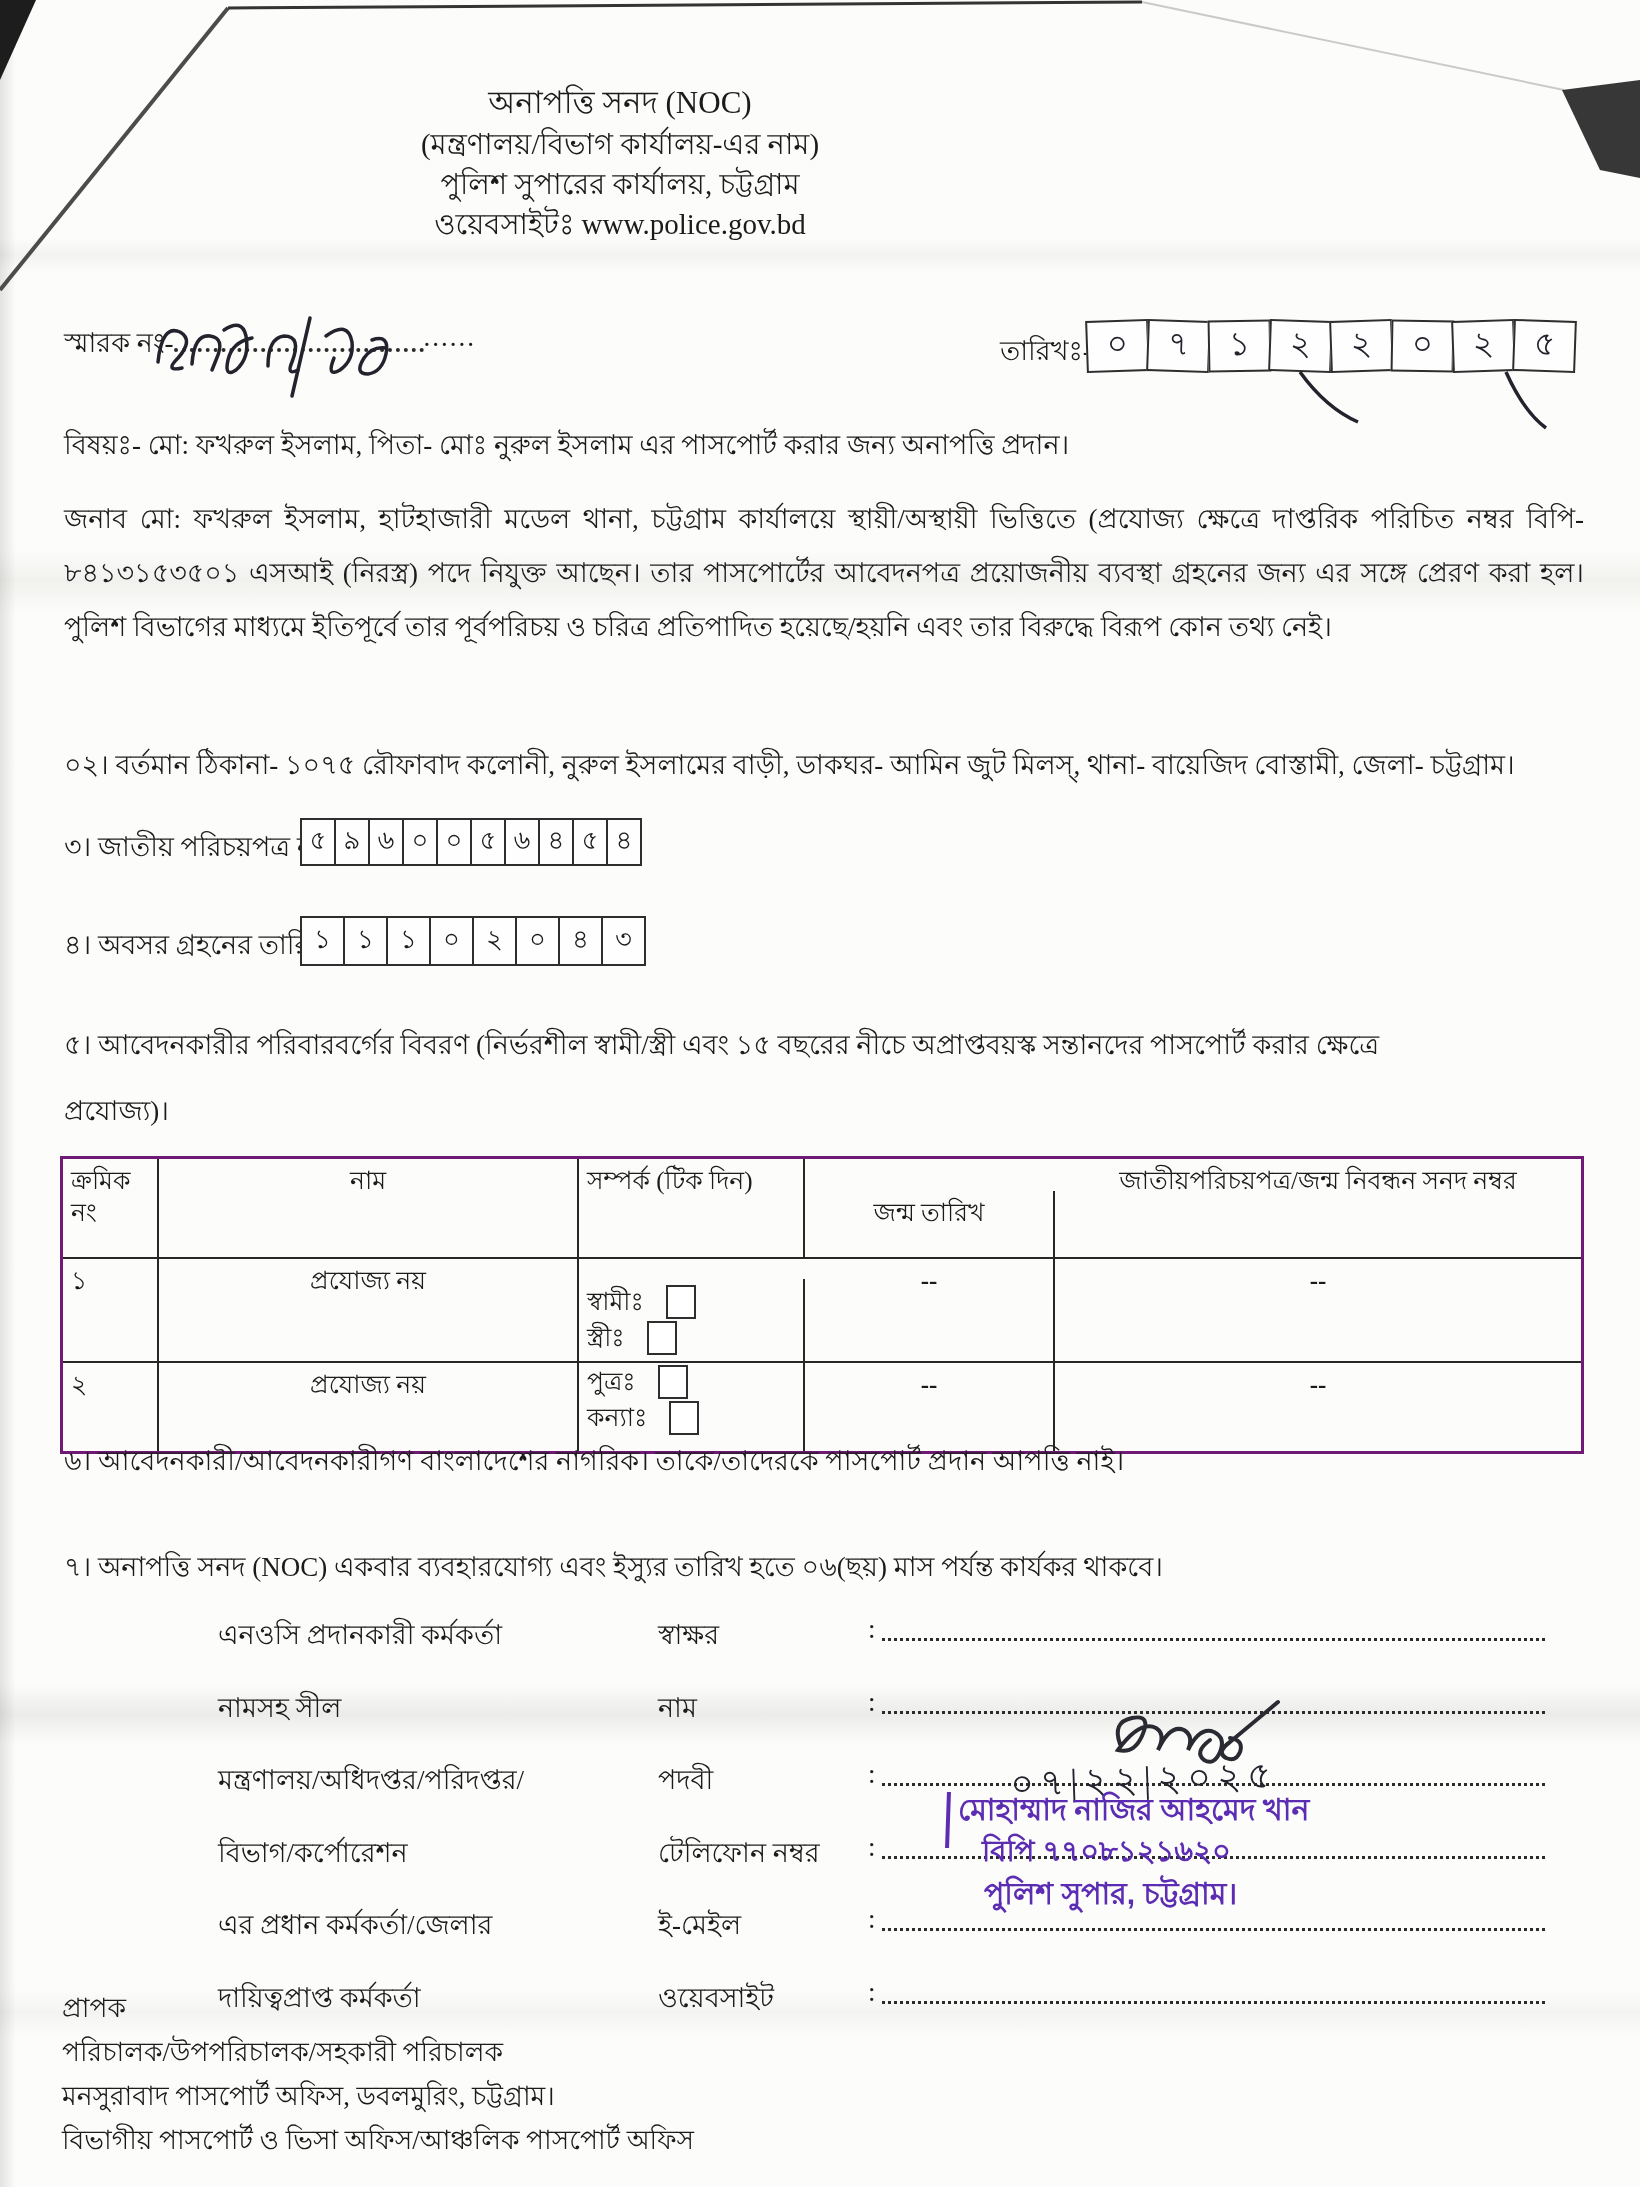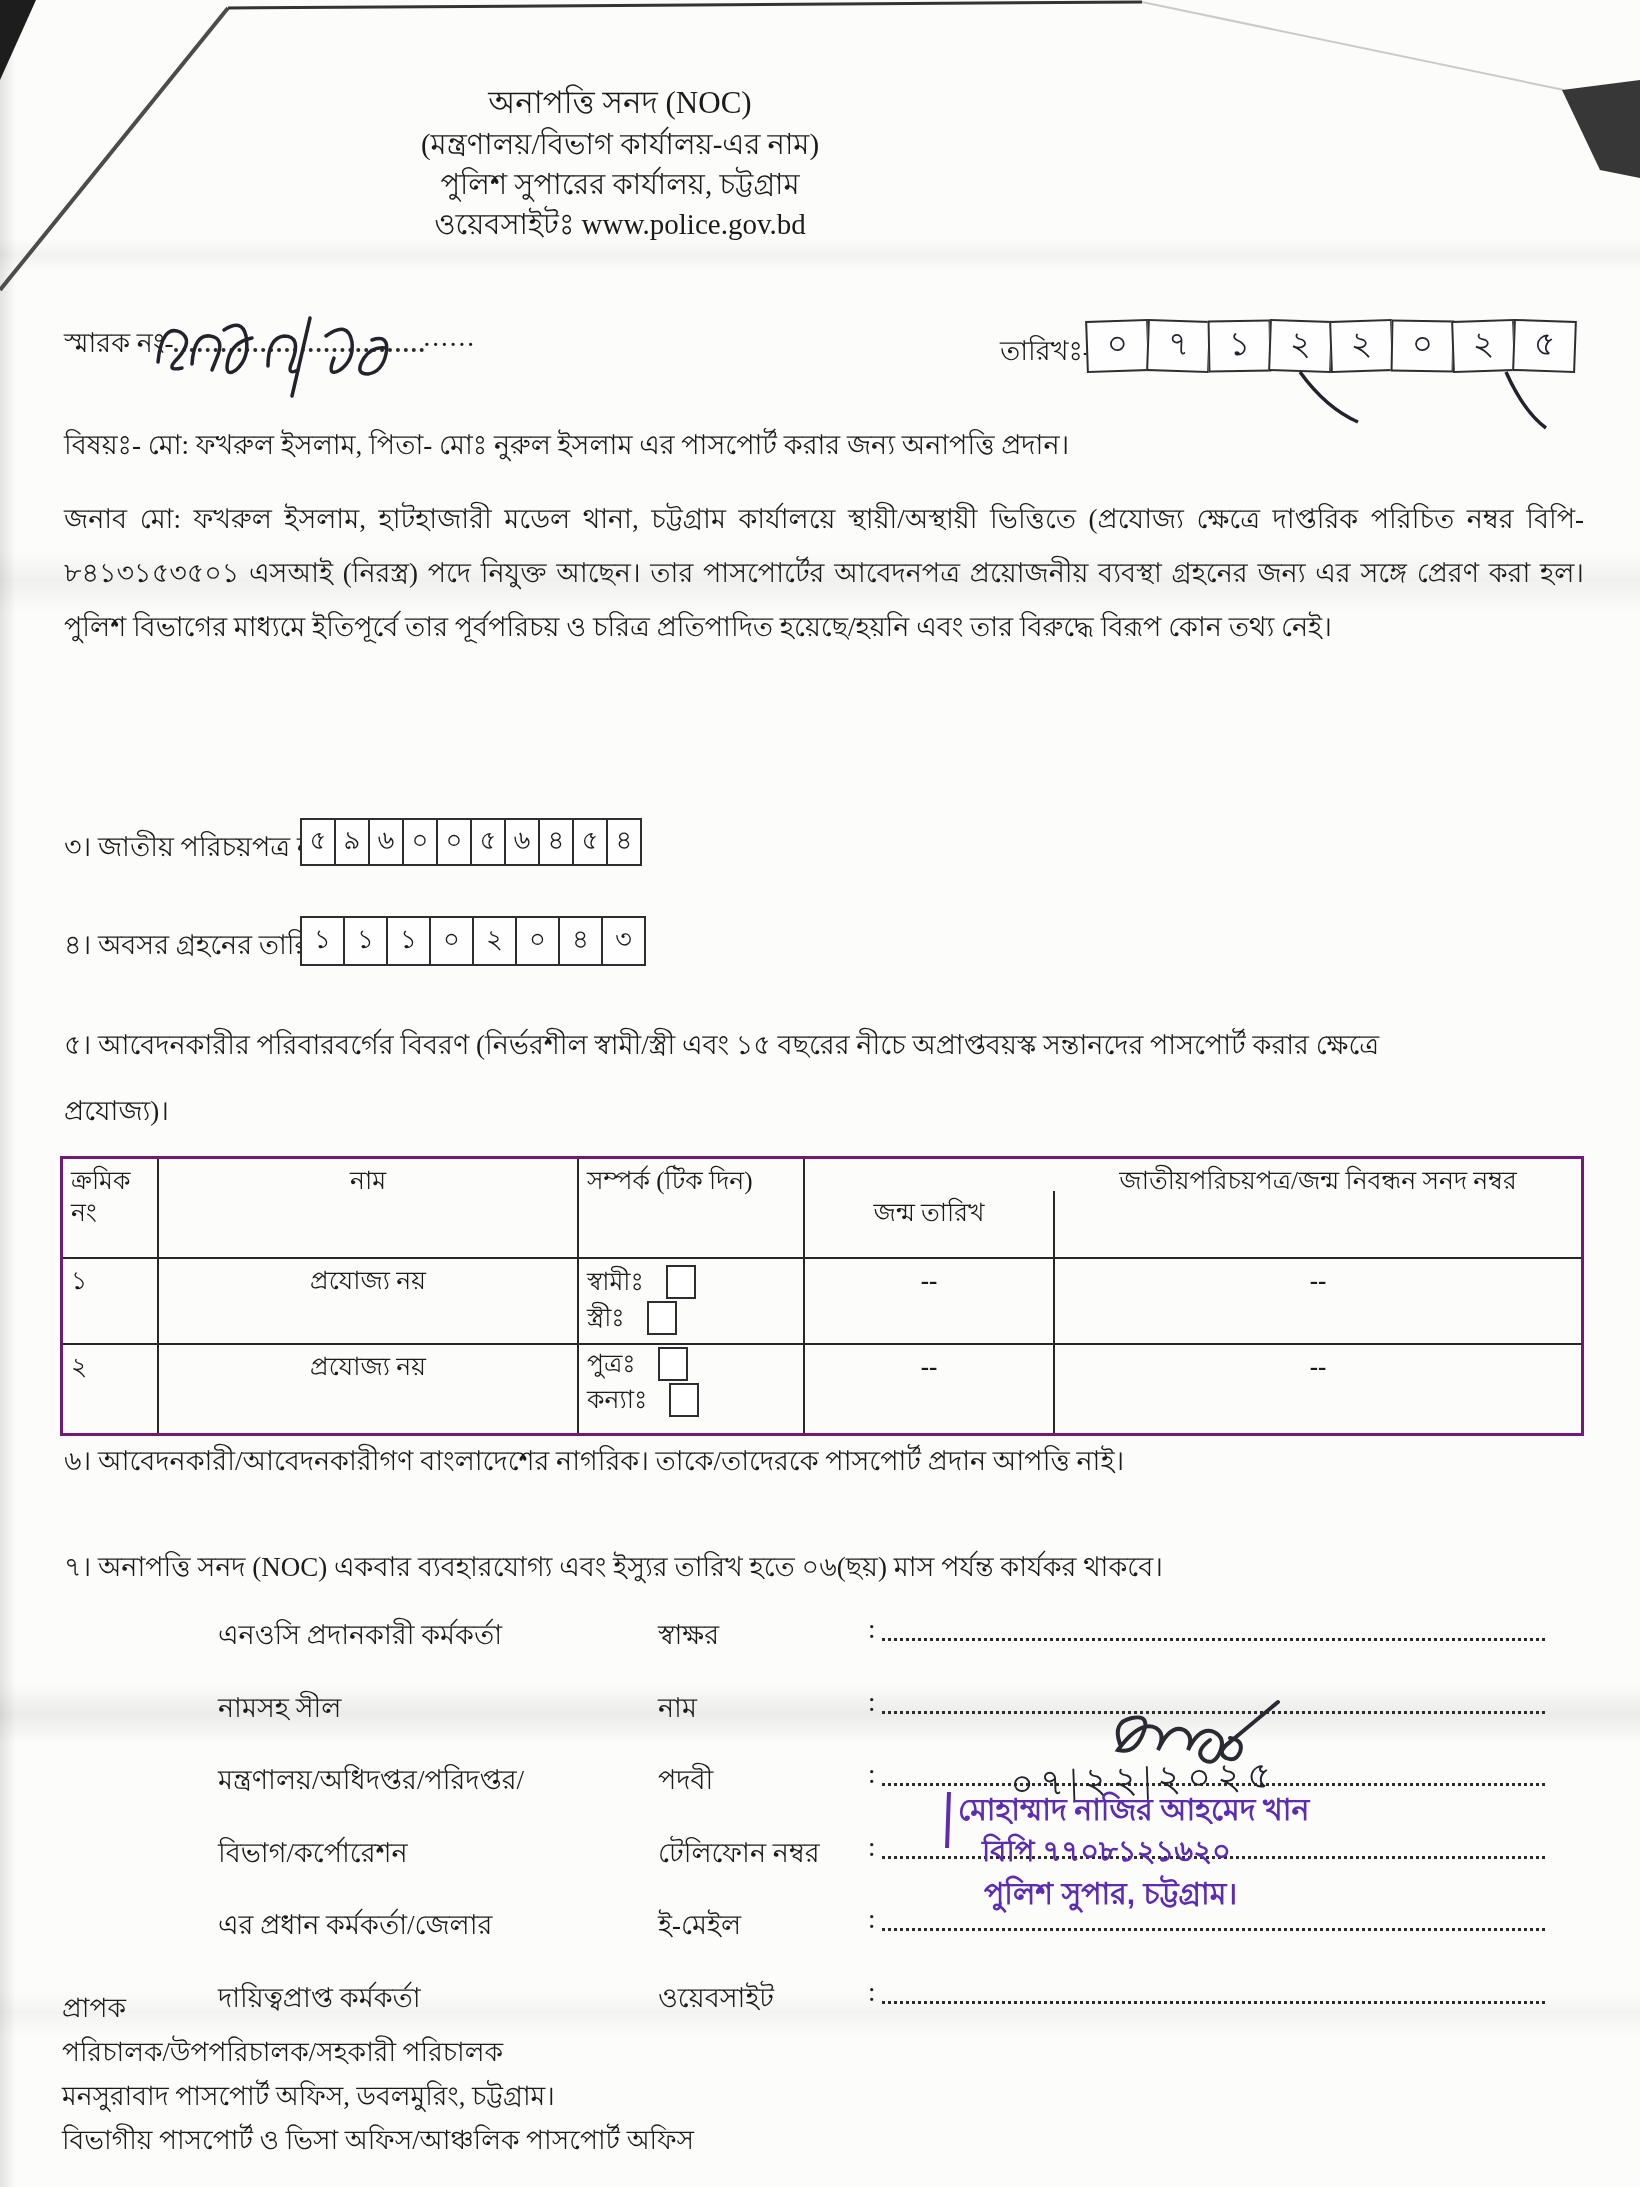--- a/index.html
+++ b/index.html
@@ -108,20 +108,21 @@
     <div class="dcell hand" style="width:63px;height:52px;font-size:33px;transform:rotate(-2deg);">২</div>
     <div class="dcell hand" style="width:63px;height:52px;font-size:33px;transform:rotate(1deg);">০</div>
     <div class="dcell hand" style="width:63px;height:52px;font-size:33px;transform:rotate(-2deg);">২</div>
     <div class="dcell hand" style="width:63px;height:52px;font-size:33px;transform:rotate(2deg);">৫</div>
   </div>
 
   <div class="abs txt" style="left:64px;top:424px;width:1520px;font-size:27px;">বিষয়ঃ- মো: ফখরুল ইসলাম, পিতা- মোঃ নুরুল ইসলাম এর পাসপোর্ট করার জন্য অনাপত্তি প্রদান।</div>
 
   <div class="abs txt" style="left:64px;top:492px;width:1520px;font-size:27px;line-height:54px;text-align:justify;">জনাব মো: ফখরুল ইসলাম, হাটহাজারী মডেল থানা, চট্টগ্রাম কার্যালয়ে স্থায়ী/অস্থায়ী ভিত্তিতে (প্রযোজ্য ক্ষেত্রে দাপ্তরিক পরিচিত নম্বর বিপি- ৮৪১৩১৫৩৫০১ এসআই (নিরস্ত্র) পদে নিযুক্ত আছেন। তার পাসপোর্টের আবেদনপত্র প্রয়োজনীয় ব্যবস্থা গ্রহনের জন্য এর সঙ্গে প্রেরণ করা হল। পুলিশ বিভাগের মাধ্যমে ইতিপূর্বে তার পূর্বপরিচয় ও চরিত্র প্রতিপাদিত হয়েছে/হয়নি এবং তার বিরুদ্ধে বিরূপ কোন তথ্য নেই।</div>
 
+  <div class="abs txt" style="left:64px;top:744px;width:1540px;font-size:27px;">০২।  বর্তমান ঠিকানা- ১০৭৫ রৌফাবাদ কলোনী, নুরুল ইসলামের বাড়ী, ডাকঘর- আমিন জুট মিলস্, থানা- বায়েজিদ বোস্তামী, জেলা- চট্টগ্রাম।</div>
 
   <div class="abs txt" style="left:64px;top:826px;font-size:27px;">৩।  জাতীয় পরিচয়পত্র নম্বরঃ</div>
   <div class="boxrow abs" style="left:300px;top:818px;">
     <div class="dcell" style="width:36px;height:48px;font-size:26px;">৫</div>
     <div class="dcell" style="width:36px;height:48px;font-size:26px;">৯</div>
     <div class="dcell" style="width:36px;height:48px;font-size:26px;">৬</div>
     <div class="dcell" style="width:36px;height:48px;font-size:26px;">০</div>
     <div class="dcell" style="width:36px;height:48px;font-size:26px;">০</div>
     <div class="dcell" style="width:36px;height:48px;font-size:26px;">৫</div>
     <div class="dcell" style="width:36px;height:48px;font-size:26px;">৬</div>
@@ -149,21 +150,21 @@
     <div class="trow hdr" style="height:100px;">
       <div class="tcell" style="width:96px;">ক্রমিক নং</div>
       <div class="tcell" style="text-align:center;">নাম</div>
       <div class="tcell" style="text-align:left;">সম্পর্ক (টিক দিন)</div>
       <div class="tcell" style="text-align:center;margin-top:32px;">জন্ম তারিখ</div>
       <div class="tcell" style="text-align:center;">জাতীয়পরিচয়পত্র/জন্ম নিবন্ধন সনদ নম্বর</div>
     </div>
     <div class="trow" style="min-height:86px;">
       <div class="tcell">১</div>
       <div class="tcell" style="text-align:center;">প্রযোজ্য নয়</div>
-      <div class="tcell" style="padding-top:6px;">
+      <div class="tcell" style="padding-top:6px;margin-top:20px;">
         <div class="relline">
           <span>স্বামীঃ</span>
           <span class="chk"></span>
         </div>
         <div class="relline" style="margin-top:2px;">
           <span>স্ত্রীঃ</span>
           <span class="chk"></span>
         </div>
       </div>
       <div class="tcell" style="text-align:center;font-weight:bold;">--</div>

